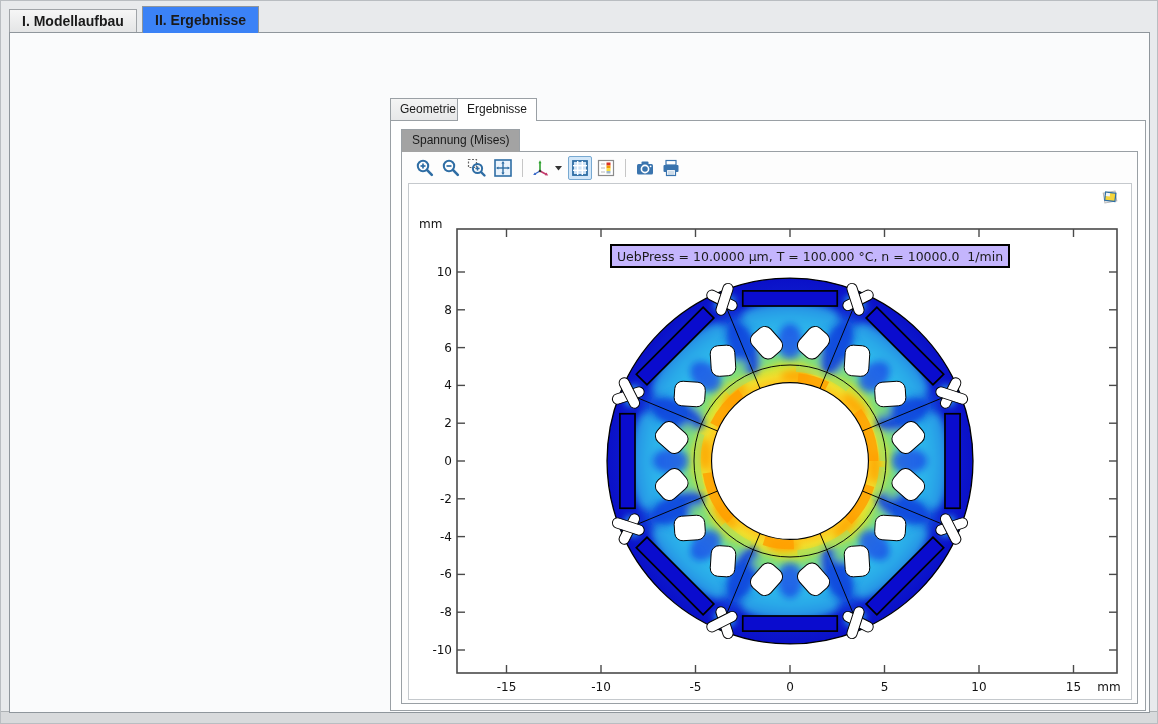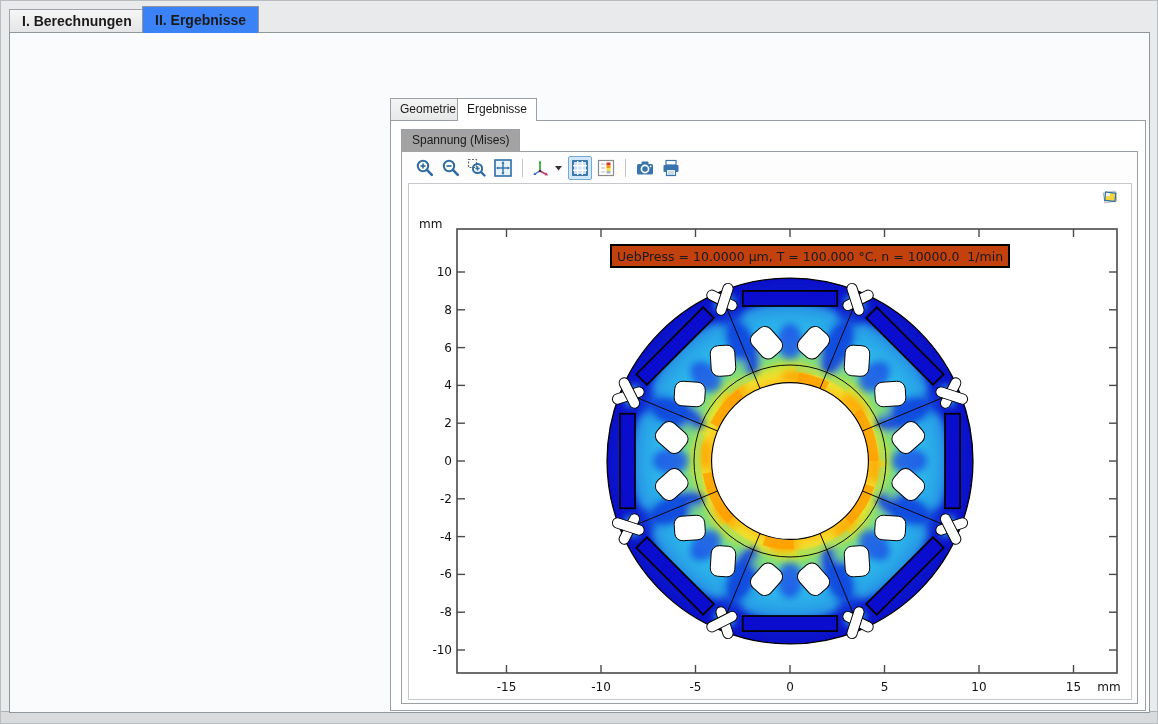--- a/index.html
+++ b/index.html
@@ -49,32 +49,32 @@
   .toolbar{position:absolute;left:412px;top:154px;height:26px;display:flex;align-items:center;
     gap:2px;z-index:8;}
   .tbtn{width:24px;height:24px;display:flex;align-items:center;justify-content:center;
     border:1px solid transparent;border-radius:2px;}
   .tbtn.pressed{background:#d2e7f9;border-color:#78a9d1;}
   .tsep{width:1px;height:18px;background:#c6c6c6;margin:0 5px;}
   .graphics{position:absolute;left:407px;top:182px;width:724px;height:517px;background:#fff;
     border:1px solid #c5c9cd;z-index:7;}
   .plot-title{position:absolute;left:0;top:10px;width:100%;text-align:center;
     font-family:"DejaVu Sans",sans-serif;font-size:13px;color:#111;}
-  .annotation{position:absolute;left:201px;top:60px;width:400px;height:24px;background:#c2410c;
+  .annotation{position:absolute;left:201px;top:60px;width:400px;height:24px;background:#c4b5fd;
     border:2px solid #000;font-family:"DejaVu Sans",sans-serif;font-size:12.5px;
     display:flex;align-items:center;justify-content:center;white-space:pre;z-index:9;}
   .plot-icon{position:absolute;right:12px;top:4px;width:18px;height:18px;z-index:9;}
   svg text.tick{font-family:"DejaVu Sans",sans-serif;font-size:12px;fill:#111;}
 </style>
 </head>
 <body>
 
 <div class="window">
 
-  <div class="tab" style="left:8px;">I. Berechnungen</div>
+  <div class="tab" style="left:8px;">I. Modellaufbau</div>
   <div class="tab active" style="left:141px;">II. Ergebnisse</div>
 
   <div class="main"></div>
   <div class="footer"></div>
 
   <div class="info-circle" style="left:29px;top:57px;"><span>i</span></div>
   <div class="abs lbl" style="left:74px;top:69px;">Letzte Berechnungszeit:</div>
   <div class="abs lbl" style="left:265px;top:69px;">41 s</div>
   <div class="abs lbl" style="left:74px;top:95px;">Anzahl Berechnungen:</div>
   <div class="abs lbl" style="left:265px;top:95px;">1</div>

